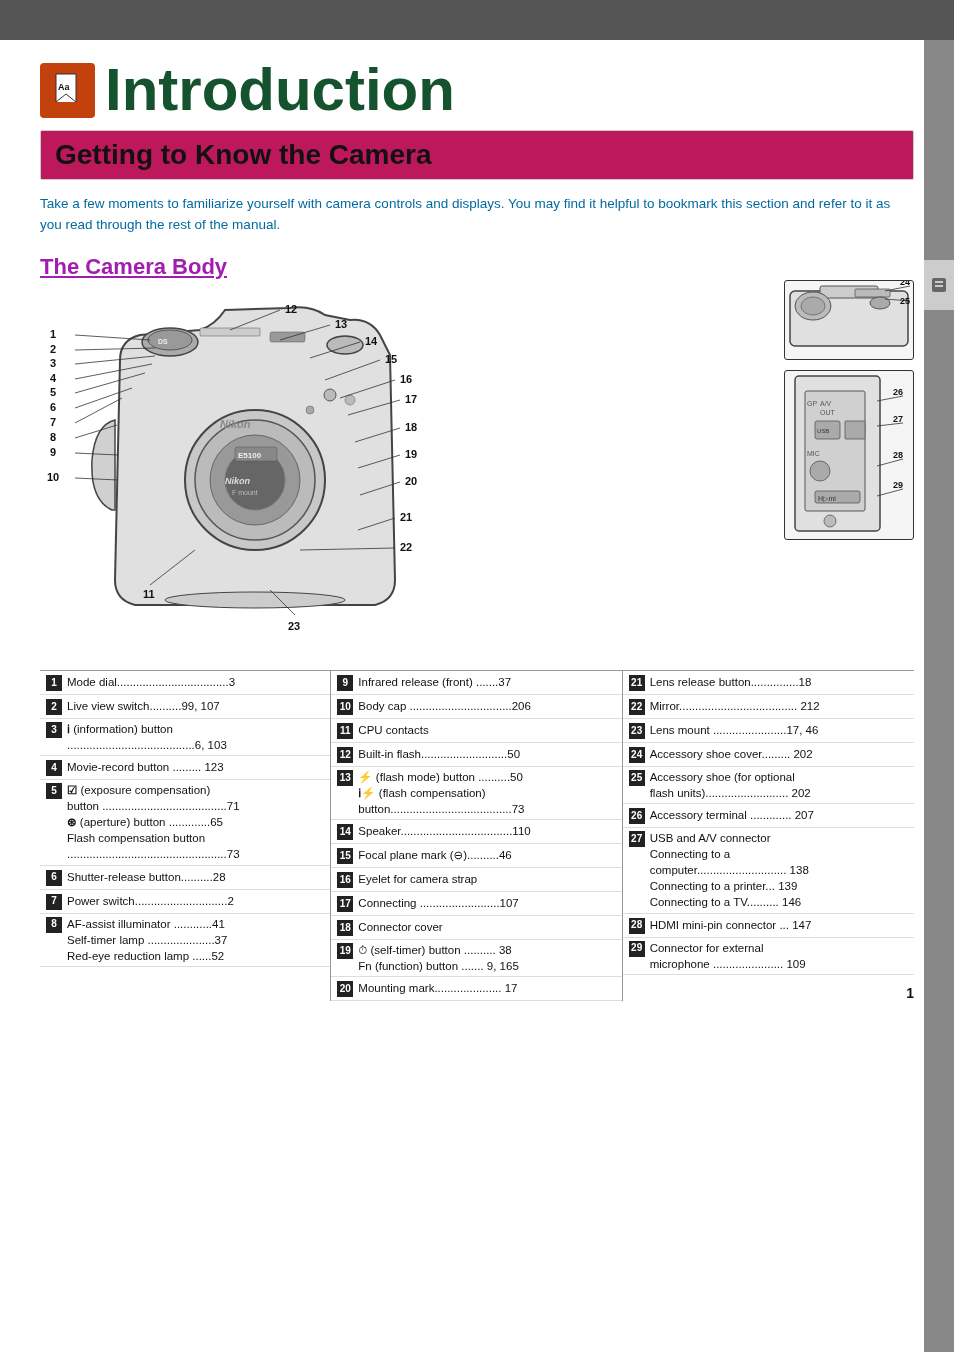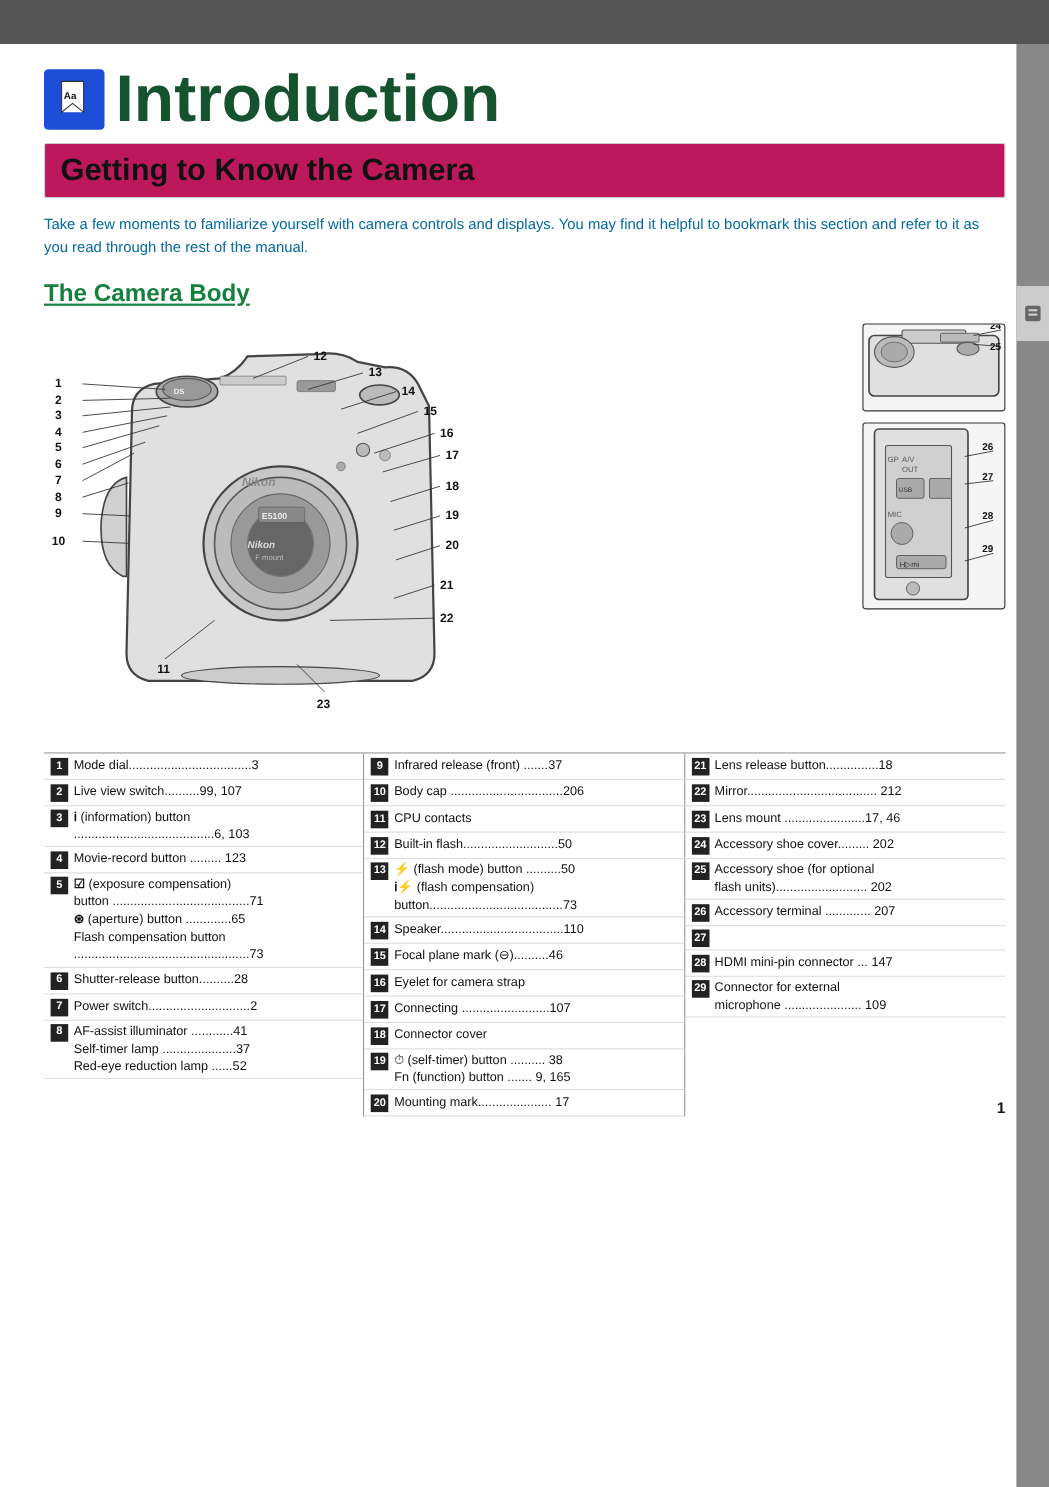--- a/index.html
+++ b/index.html
@@ -26,21 +26,21 @@
 
     
     .intro-header {
       display: flex;
       align-items: center;
       margin-bottom: 10px;
     }
     .intro-icon {
       width: 55px;
       height: 55px;
-      background: #1d4ed8;
+      background: #c2410c;
       border-radius: 4px;
       display: flex;
       align-items: center;
       justify-content: center;
       margin-right: 10px;
       flex-shrink: 0;
     }
     .intro-icon svg {
       width: 36px;
       height: 36px;
@@ -71,23 +71,22 @@
       font-size: 13.5px;
       line-height: 1.55;
       color: #0369a1;
       margin-bottom: 18px;
     }
 
     
     .camera-body-title {
       font-size: 22px;
       font-weight: bold;
-      color: #15803d;
+      color: #a21caf;
       text-decoration: underline;
-      margin-bottom: 14px;
     }
 
     
     .diagram-area {
       display: flex;
       gap: 10px;
       margin-bottom: 20px;
       align-items: flex-start;
     }
     .diagram-side {
@@ -522,20 +521,21 @@
       <div class="part-item part-item-multiline">
         <span class="part-num">25</span>
         <span class="part-desc">Accessory shoe (for optional<br>flash units).......................... 202</span>
       </div>
       <div class="part-item">
         <span class="part-num">26</span>
         <span class="part-desc">Accessory terminal ............. 207</span>
       </div>
       <div class="part-item part-item-multiline">
         <span class="part-num">27</span>
+        <span class="part-desc">USB and A/V connector<br>Connecting to a<br>computer............................ 138<br>Connecting to a printer... 139<br>Connecting to a TV.......... 146</span>
       </div>
       <div class="part-item">
         <span class="part-num">28</span>
         <span class="part-desc">HDMI mini-pin connector ... 147</span>
       </div>
       <div class="part-item part-item-multiline">
         <span class="part-num">29</span>
         <span class="part-desc">Connector for external<br>microphone ...................... 109</span>
       </div>
     </div>

